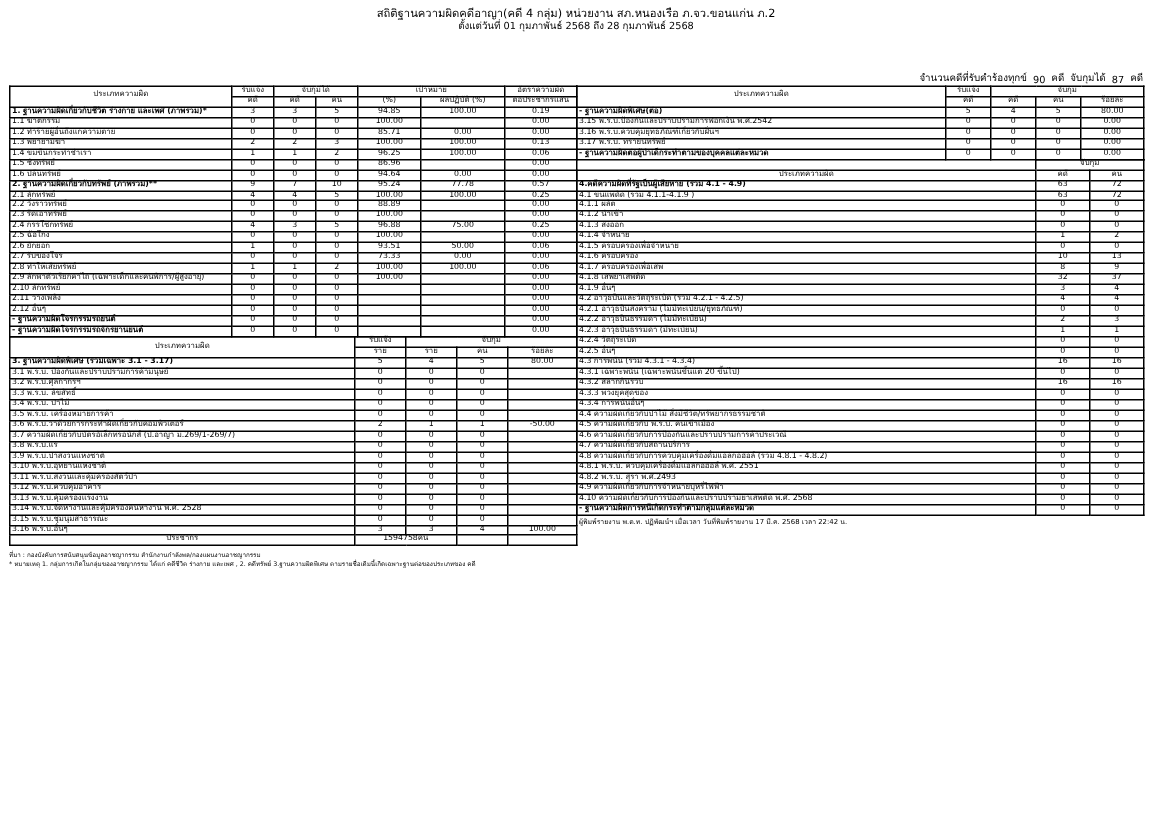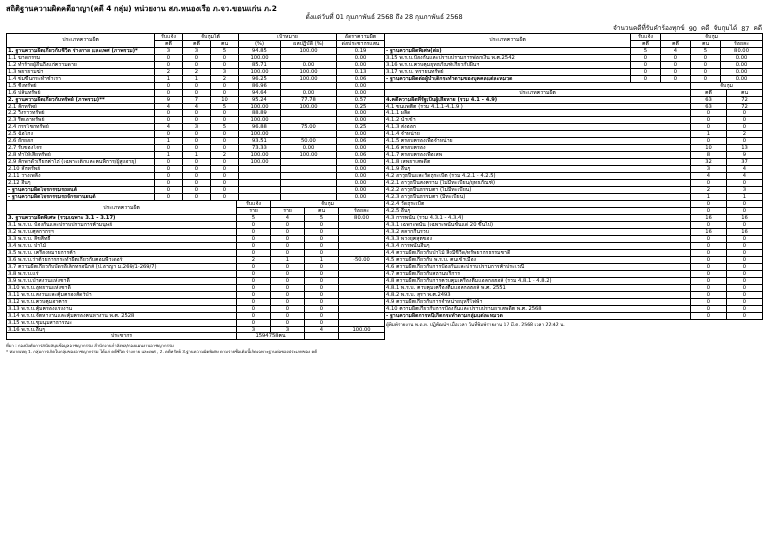--- a/index.html
+++ b/index.html
@@ -1,22 +1,22 @@
 <!DOCTYPE html>
 <html><head>
 <meta charset="utf-8">
 <style>
   html,body{margin:0;padding:0;background:#ffffff;}
   body{width:768px;height:543px;font-family:"DejaVu Sans","Liberation Sans",sans-serif;color:#000;}
   .page{width:768px;height:543px;position:relative;box-sizing:border-box;padding:4px 6px 0 6px;}
-  .title{font-size:7.5px;font-weight:bold;line-height:1.25;}
+  .title{text-align:center;font-size:7.5px;font-weight:normal;line-height:1.25;}
   .subtitle{text-align:center;font-size:6.5px;line-height:1.3;}
   .hdrrow{display:flex;align-items:flex-end;justify-content:space-between;font-size:6.5px;margin-top:1px;}
   .hdrleft{width:48%;}
-  .hdrright{width:52%;display:flex;justify-content:flex-end;gap:4px;align-items:flex-end;}
+  .hdrright{width:52%;display:flex;justify-content:flex-end;gap:4px;align-items:flex-end;margin-top:24px;}
   .hdrright span{white-space:nowrap;}
   table{border-collapse:collapse;table-layout:fixed;}
   td,th{border:1px solid #000;font-size:5.2px;padding:0 1px;line-height:1.15;vertical-align:middle;}
   .c{text-align:center;}
   .l{text-align:left;}
   .b{font-weight:bold;}
   .wrap{display:flex;width:756px;margin:0 auto;}
   .left{width:378px;}
   .right{width:378px;}
   .hcell{font-size:5.2px;text-align:center;font-weight:normal;}

